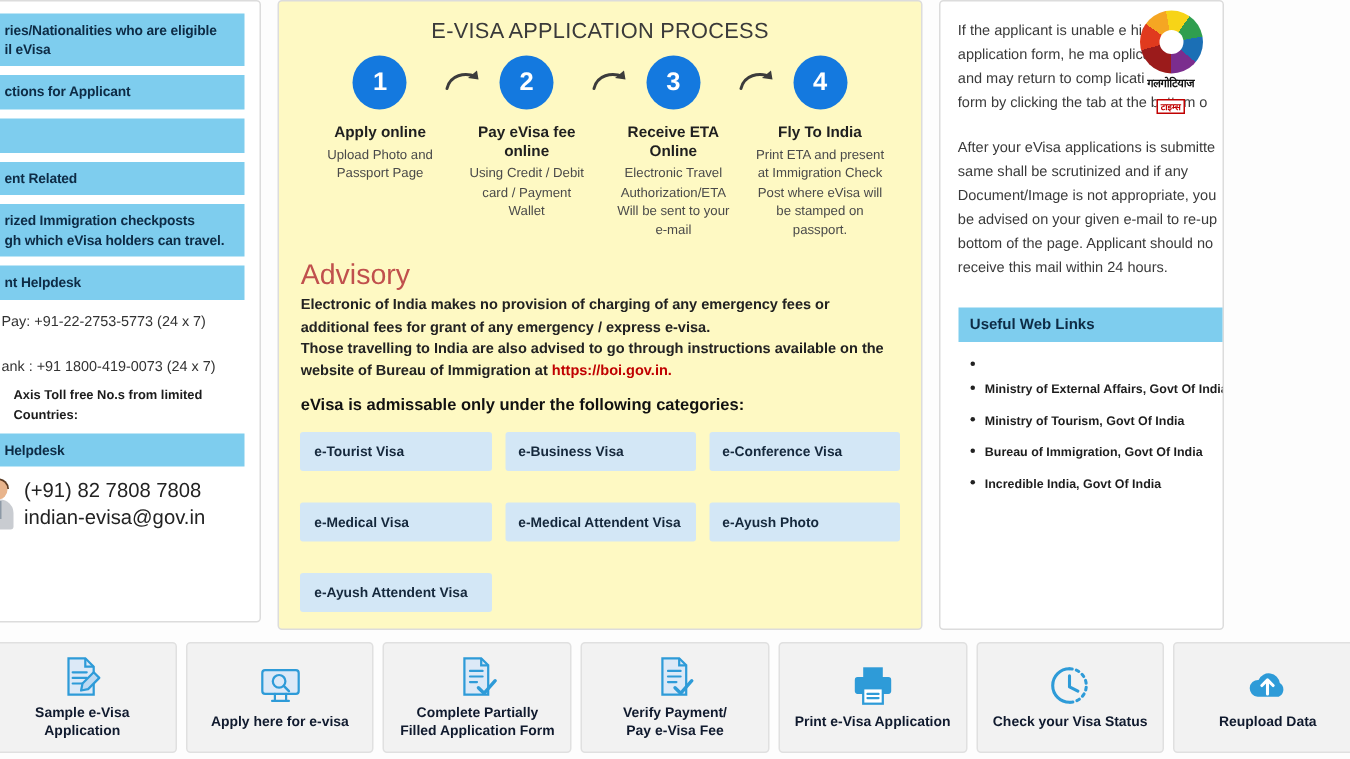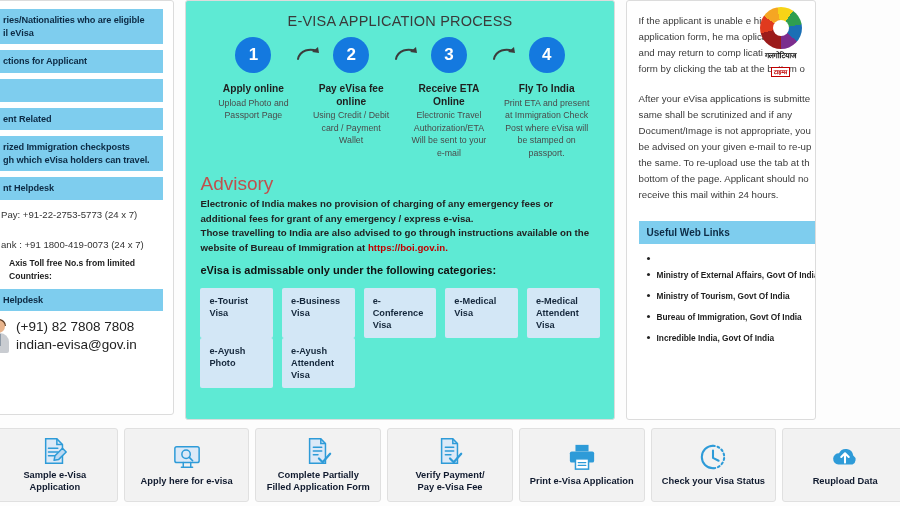--- a/index.html
+++ b/index.html
@@ -59,21 +59,21 @@
   }
   .avatar .tie{
     position:absolute; left:8px; top:15px; width:5px; height:12px;
     background:#8d99a6;
   }
   .contact-lines{ font-size:13.5px; color:#222; line-height:18px; }
 
   
   .center-panel{
     width:480px; height:420px; margin-left:11px;
-    background:#5eead4; border:1px solid #dcdcdc; border-radius:3px;
+    background:#fef9c3; border:1px solid #dcdcdc; border-radius:3px;
     padding:8px 14px 10px 14px; position:relative; overflow:hidden;
   }
   .proc-title{
     text-align:center; font-size:14.5px; color:#3a3a3a;
     letter-spacing:0.2px; margin:4px 0 8px 0; font-weight:normal;
   }
   .steps{ display:flex; justify-content:space-between; padding:0 4px; }
   .step{ width:104px; text-align:center; position:relative; }
   .circle{
     width:36px; height:36px; border-radius:50%;
@@ -91,21 +91,21 @@
     font-size:19px; color:#c0504d; margin:14px 0 2px 0; font-weight:normal;
   }
   .adv-p{
     font-size:9.7px; font-weight:bold; color:#222; line-height:14.5px;
   }
   .adv-link{ color:#c00000; font-weight:bold; }
   .adv-cats{
     font-size:11px; font-weight:bold; color:#111; margin-top:9px;
   }
   .cat-grid{
-    display:grid; grid-template-columns:1fr 1fr 1fr 1fr 1fr; gap:0 9px; margin-top:12px;
+    display:grid; grid-template-columns:1fr 1fr 1fr; gap:21px 9px; margin-top:12px;
   }
   .cat{
     background:#d3e7f6; color:#15283c; font-size:9.2px; font-weight:bold;
     padding:7px 6px 7px 9px; border-radius:2px; line-height:12px;
   }
 
   
   .right-panel{
     width:213px; height:420px; margin-left:11px;
     background:#ffffff; border:1px solid #dcdcdc; border-radius:3px;
@@ -301,21 +301,20 @@
       <div class="rp-para">application form, he ma                        oplica</div>
       <div class="rp-para">and may return to comp                         licati</div>
       <div class="rp-para">form by clicking the tab at the bottom o</div>
 
       <div class="rp-gap"></div>
 
       <div class="rp-para">After your eVisa applications is submitte</div>
       <div class="rp-para">same shall be scrutinized and if any</div>
       <div class="rp-para">Document/Image is not appropriate, you</div>
       <div class="rp-para">be advised on your given e-mail to re-up</div>
-      <div class="rp-para">the same. To re-upload use the tab at th</div>
       <div class="rp-para">bottom of the page. Applicant should no</div>
       <div class="rp-para">receive this mail within 24 hours.</div>
 
       <div class="links-head">Useful Web Links</div>
 
       <div class="link-li">
         <span class="bullet"></span>
       </div>
       <div class="link-li">
         <span class="bullet"></span>

